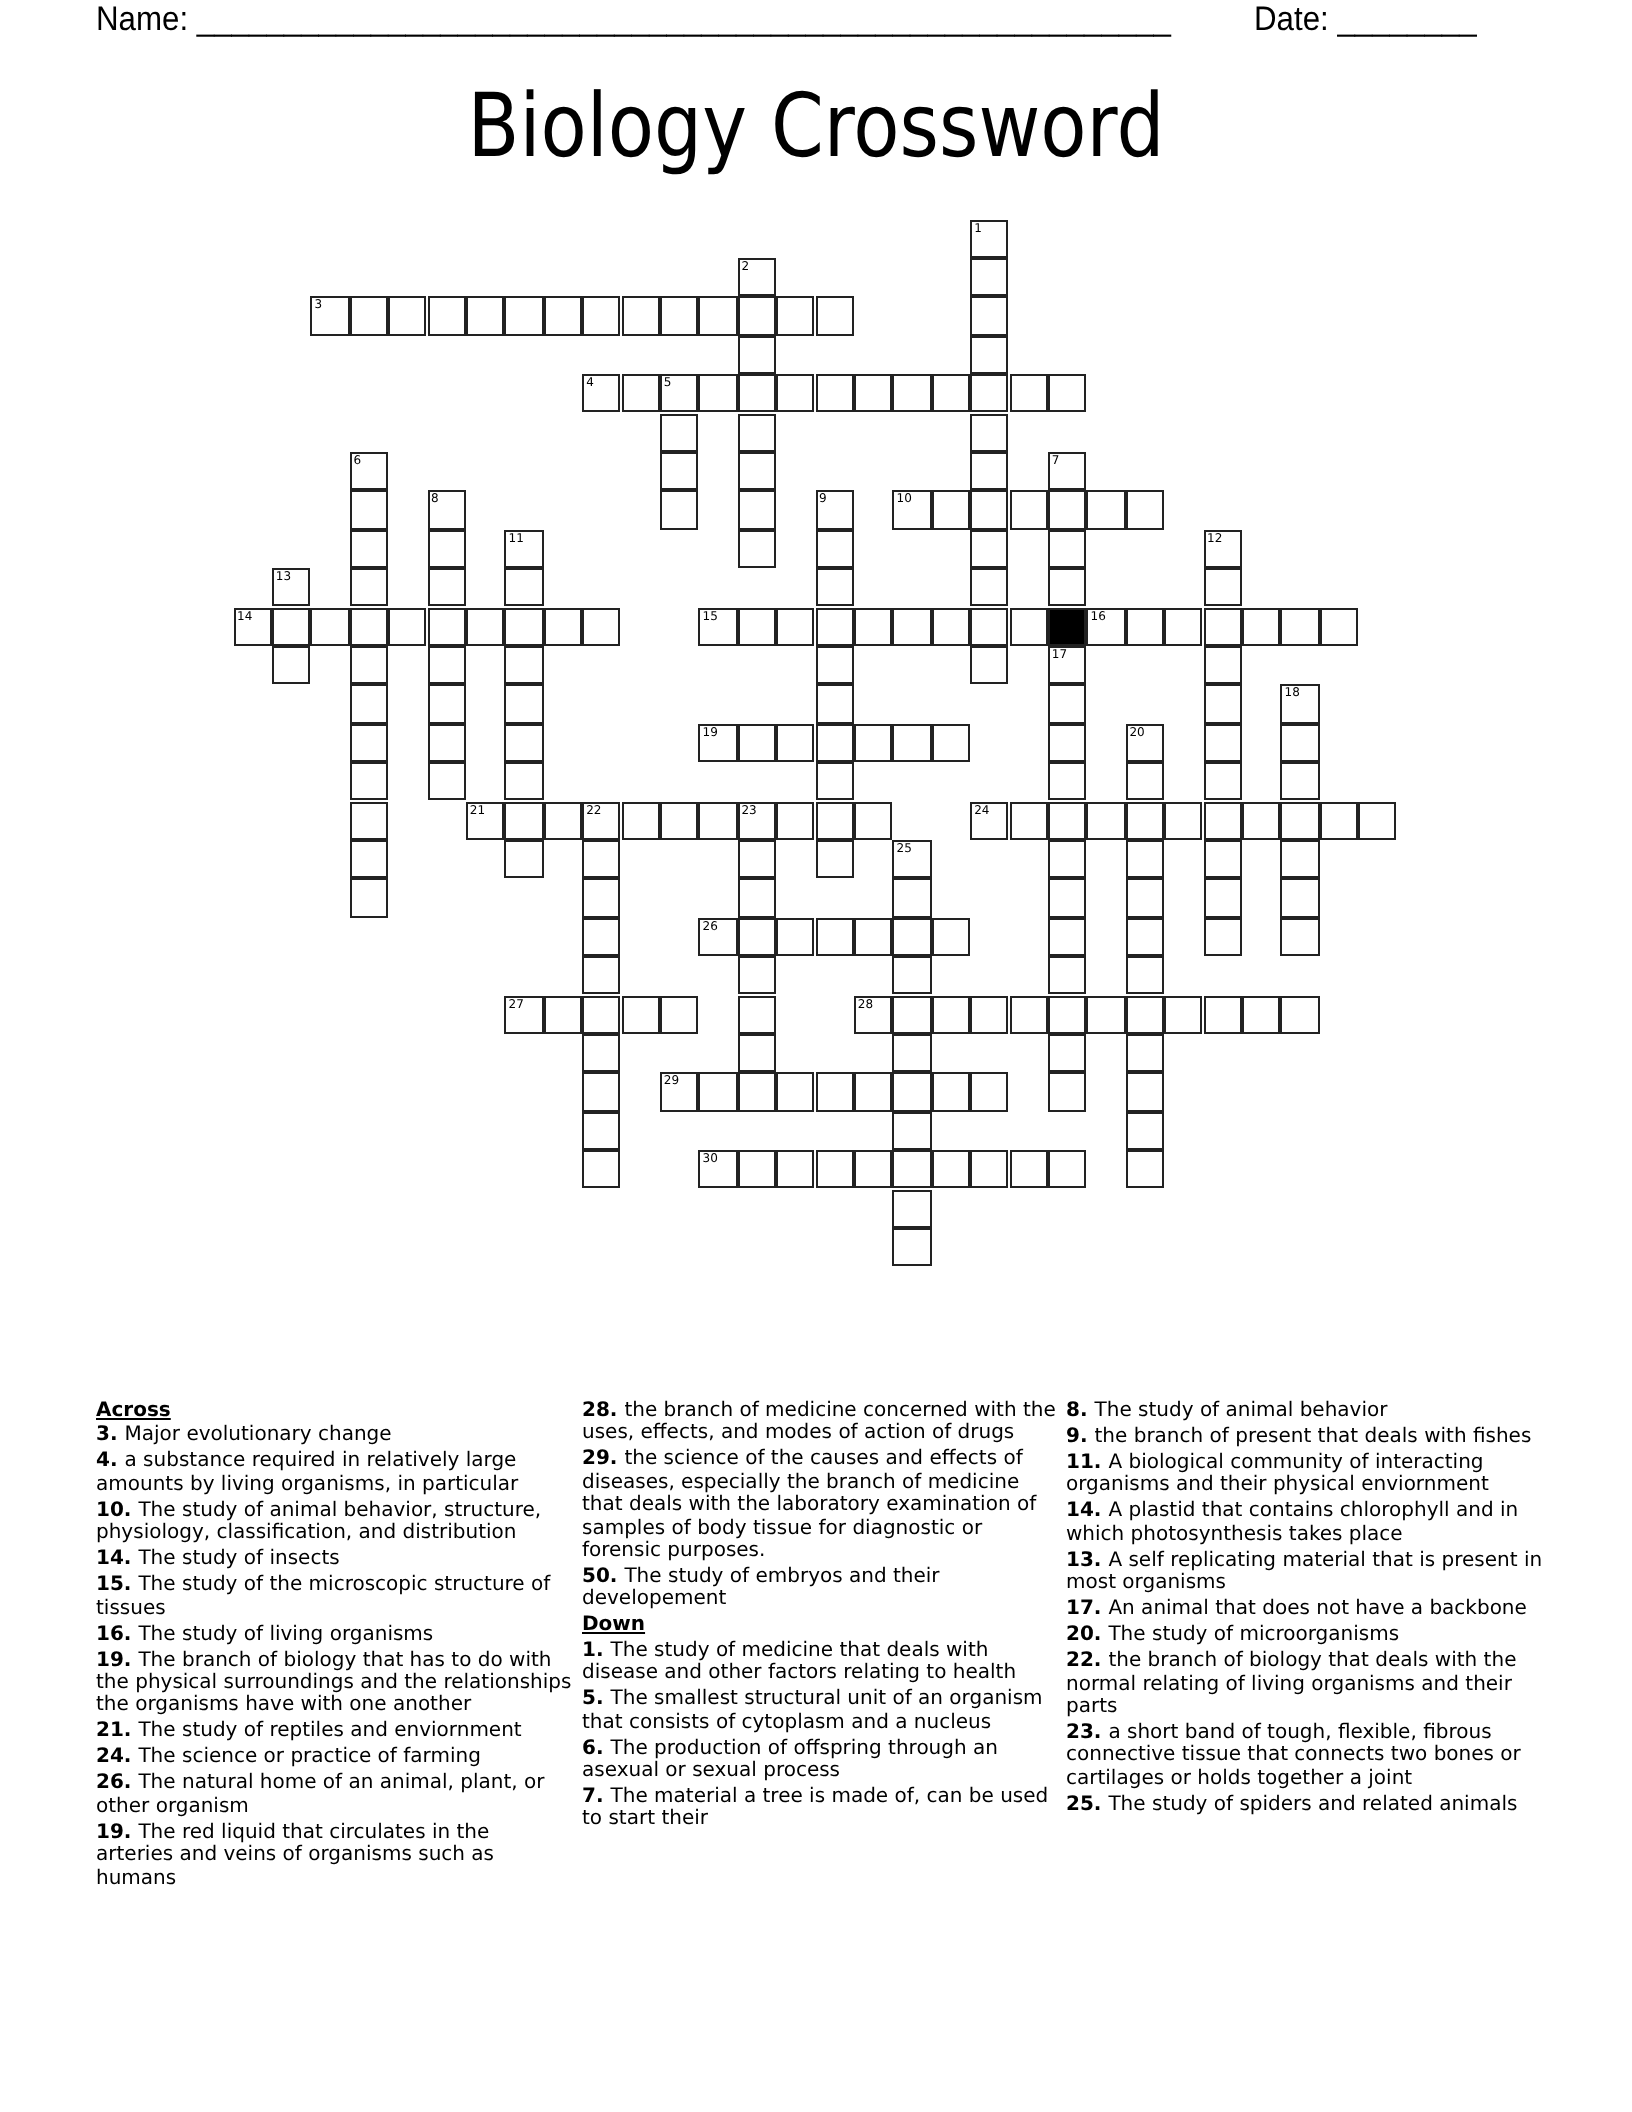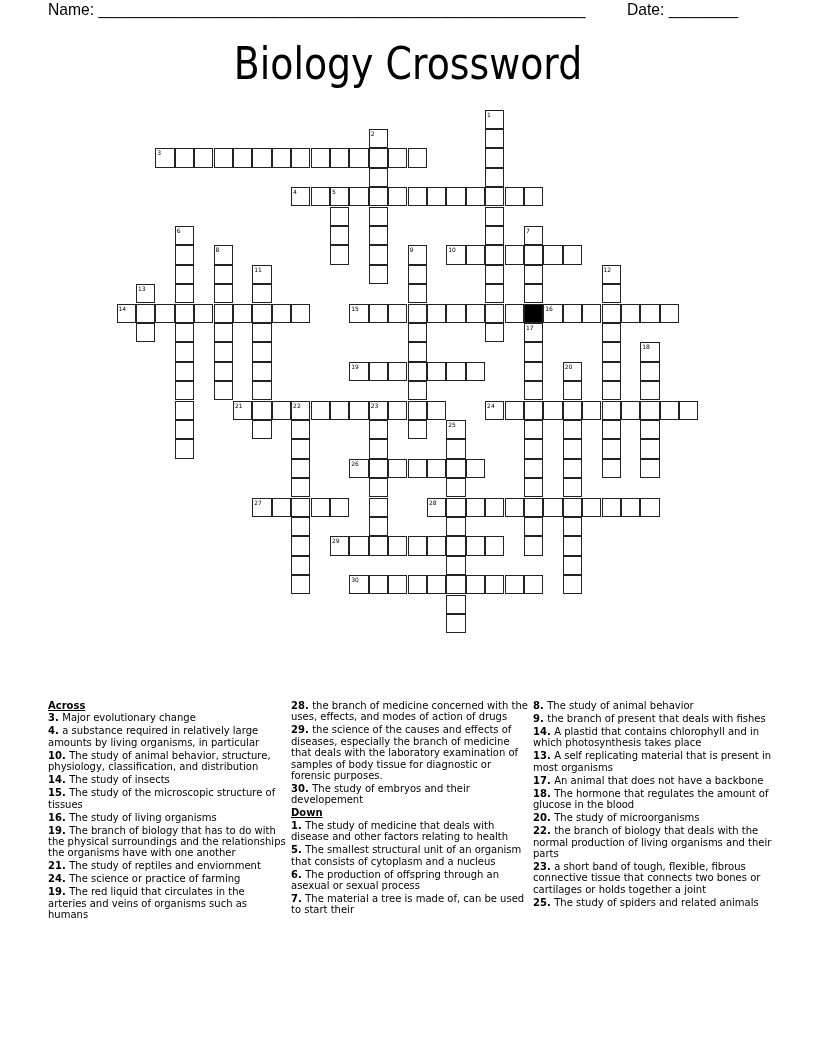--- a/index.html
+++ b/index.html
@@ -337,43 +337,44 @@
   <div id="across-a">
       <div class="clue"><b>3. </b><span>Major evolutionary change</span></div>
       <div class="clue"><b>4. </b><span>a substance required in relatively large amounts by living organisms, in particular</span></div>
       <div class="clue"><b>10. </b><span>The study of animal behavior, structure, physiology, classification, and distribution</span></div>
       <div class="clue"><b>14. </b><span>The study of insects</span></div>
       <div class="clue"><b>15. </b><span>The study of the microscopic structure of tissues</span></div>
       <div class="clue"><b>16. </b><span>The study of living organisms</span></div>
       <div class="clue"><b>19. </b><span>The branch of biology that has to do with the physical surroundings and the relationships the organisms have with one another</span></div>
       <div class="clue"><b>21. </b><span>The study of reptiles and enviornment</span></div>
       <div class="clue"><b>24. </b><span>The science or practice of farming</span></div>
+      <div class="clue"><b>26. </b><span>The natural home of an animal, plant, or other organism</span></div>
       <div class="clue"><b>19. </b><span>The red liquid that circulates in the arteries and veins of organisms such as humans</span></div>
     </div>
 </div>
 <div class="clues col2">
   <div id="across-b">
       <div class="clue"><b>28. </b><span>the branch of medicine concerned with the uses, effects, and modes of action of drugs</span></div>
       <div class="clue"><b>29. </b><span>the science of the causes and effects of diseases, especially the branch of medicine that deals with the laboratory examination of samples of body tissue for diagnostic or forensic purposes.</span></div>
-      <div class="clue"><b>30. </b><span>The study of embryos and their developement</span></div>
+      <div class="clue"><b>50. </b><span>The study of embryos and their developement</span></div>
     </div>
   <div class="clue-head">Down</div>
   <div id="down-a">
       <div class="clue"><b>1. </b><span>The study of medicine that deals with disease and other factors relating to health</span></div>
       <div class="clue"><b>5. </b><span>The smallest structural unit of an organism that consists of cytoplasm and a nucleus</span></div>
       <div class="clue"><b>6. </b><span>The production of offspring through an asexual or sexual process</span></div>
       <div class="clue"><b>7. </b><span>The material a tree is made of, can be used to start their</span></div>
     </div>
 </div>
 <div class="clues col3">
   <div id="down-b">
       <div class="clue"><b>8. </b><span>The study of animal behavior</span></div>
       <div class="clue"><b>9. </b><span>the branch of present that deals with fishes</span></div>
+      <div class="clue"><b>11. </b><span>A biological community of interacting organisms and their physical enviornment</span></div>
       <div class="clue"><b>14. </b><span>A plastid that contains chlorophyll and in which photosynthesis takes place</span></div>
       <div class="clue"><b>13. </b><span>A self replicating material that is present in most organisms</span></div>
       <div class="clue"><b>17. </b><span>An animal that does not have a backbone</span></div>
-      <div class="clue"><b>18. </b><span>The hormone that regulates the amount of glucose in the blood</span></div>
       <div class="clue"><b>20. </b><span>The study of microorganisms</span></div>
-      <div class="clue"><b>22. </b><span>the branch of biology that deals with the normal production of living organisms and their parts</span></div>
+      <div class="clue"><b>22. </b><span>the branch of biology that deals with the normal relating of living organisms and their parts</span></div>
       <div class="clue"><b>23. </b><span>a short band of tough, flexible, fibrous connective tissue that connects two bones or cartilages or holds together a joint</span></div>
       <div class="clue"><b>25. </b><span>The study of spiders and related animals</span></div>
     </div>
 </div>
 
 </body></html>

